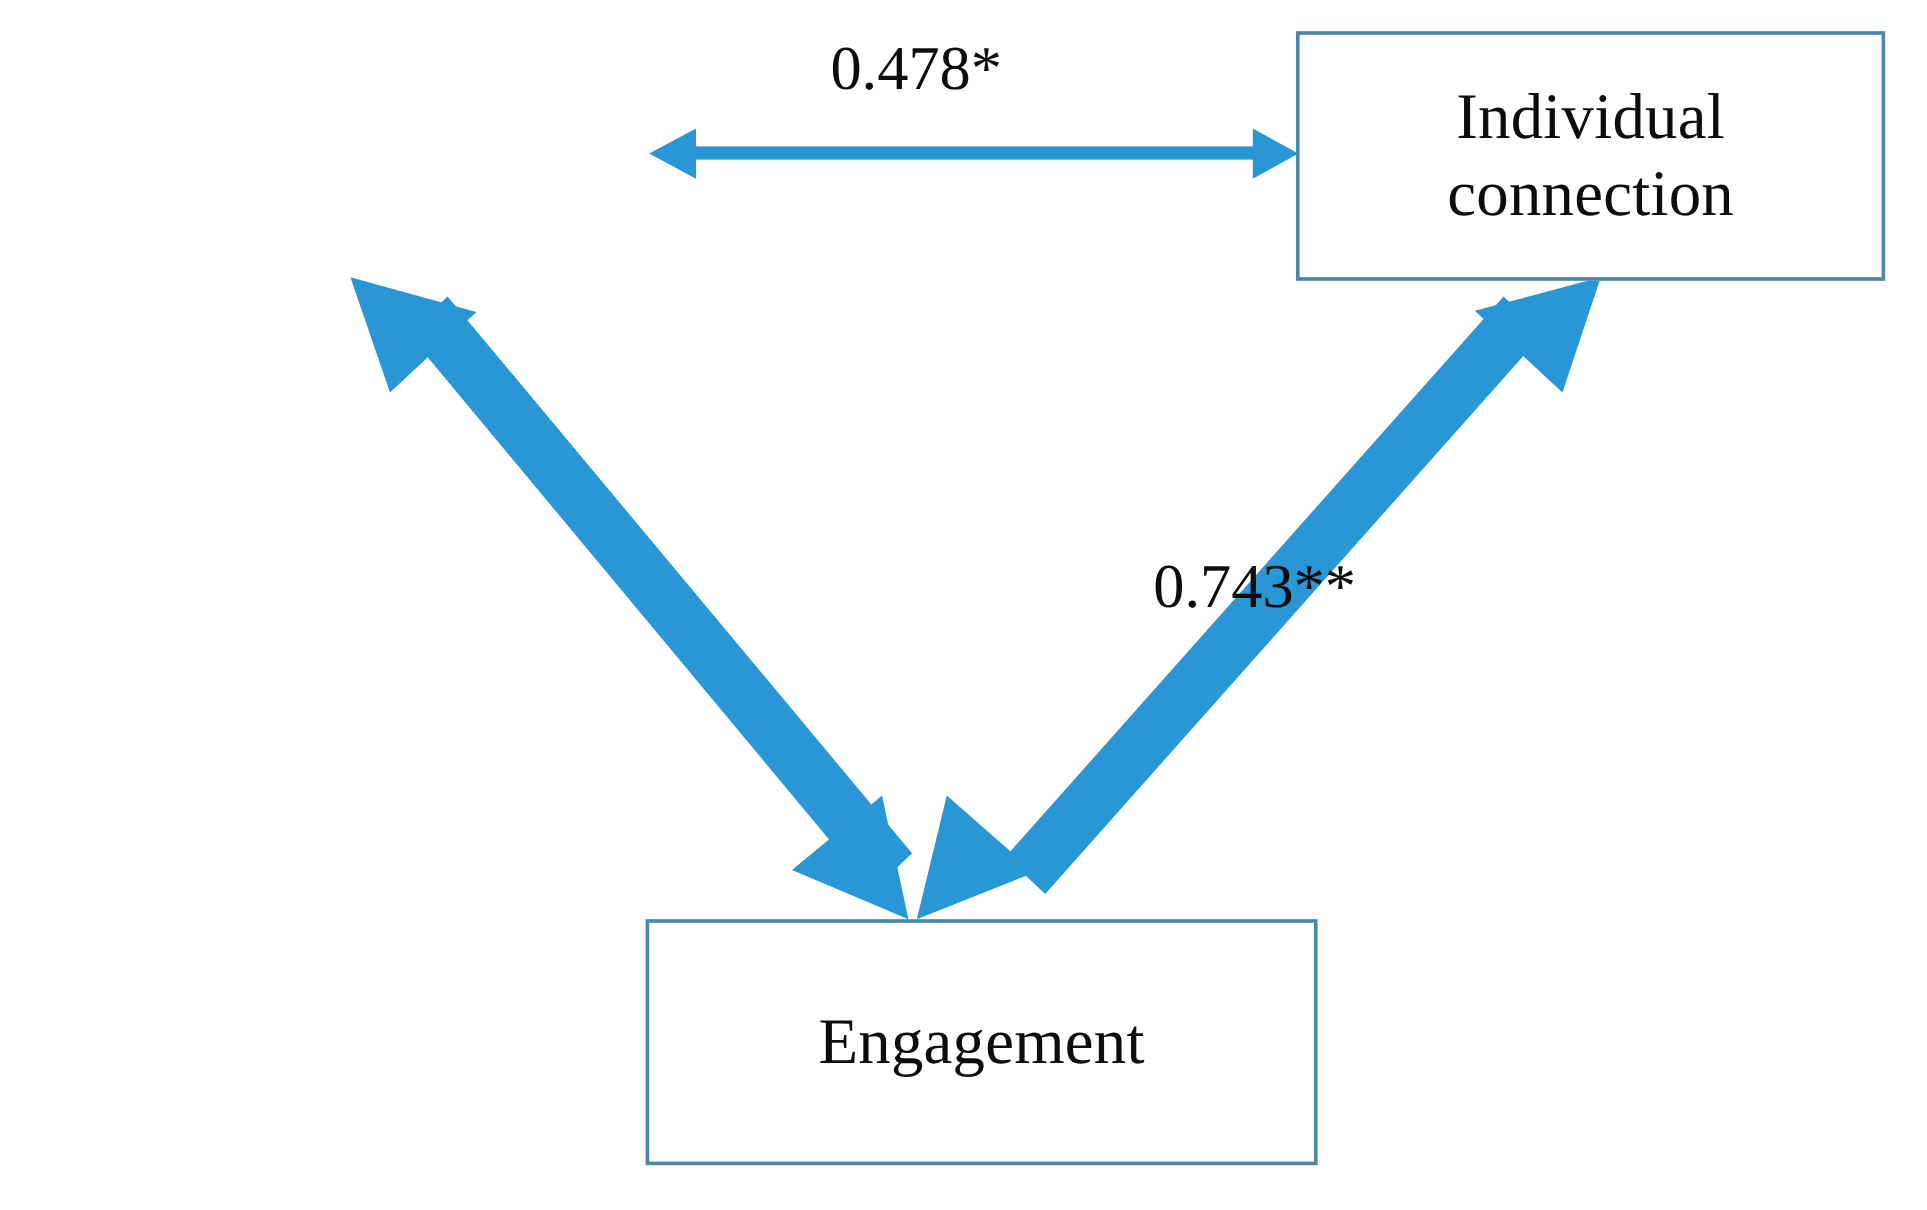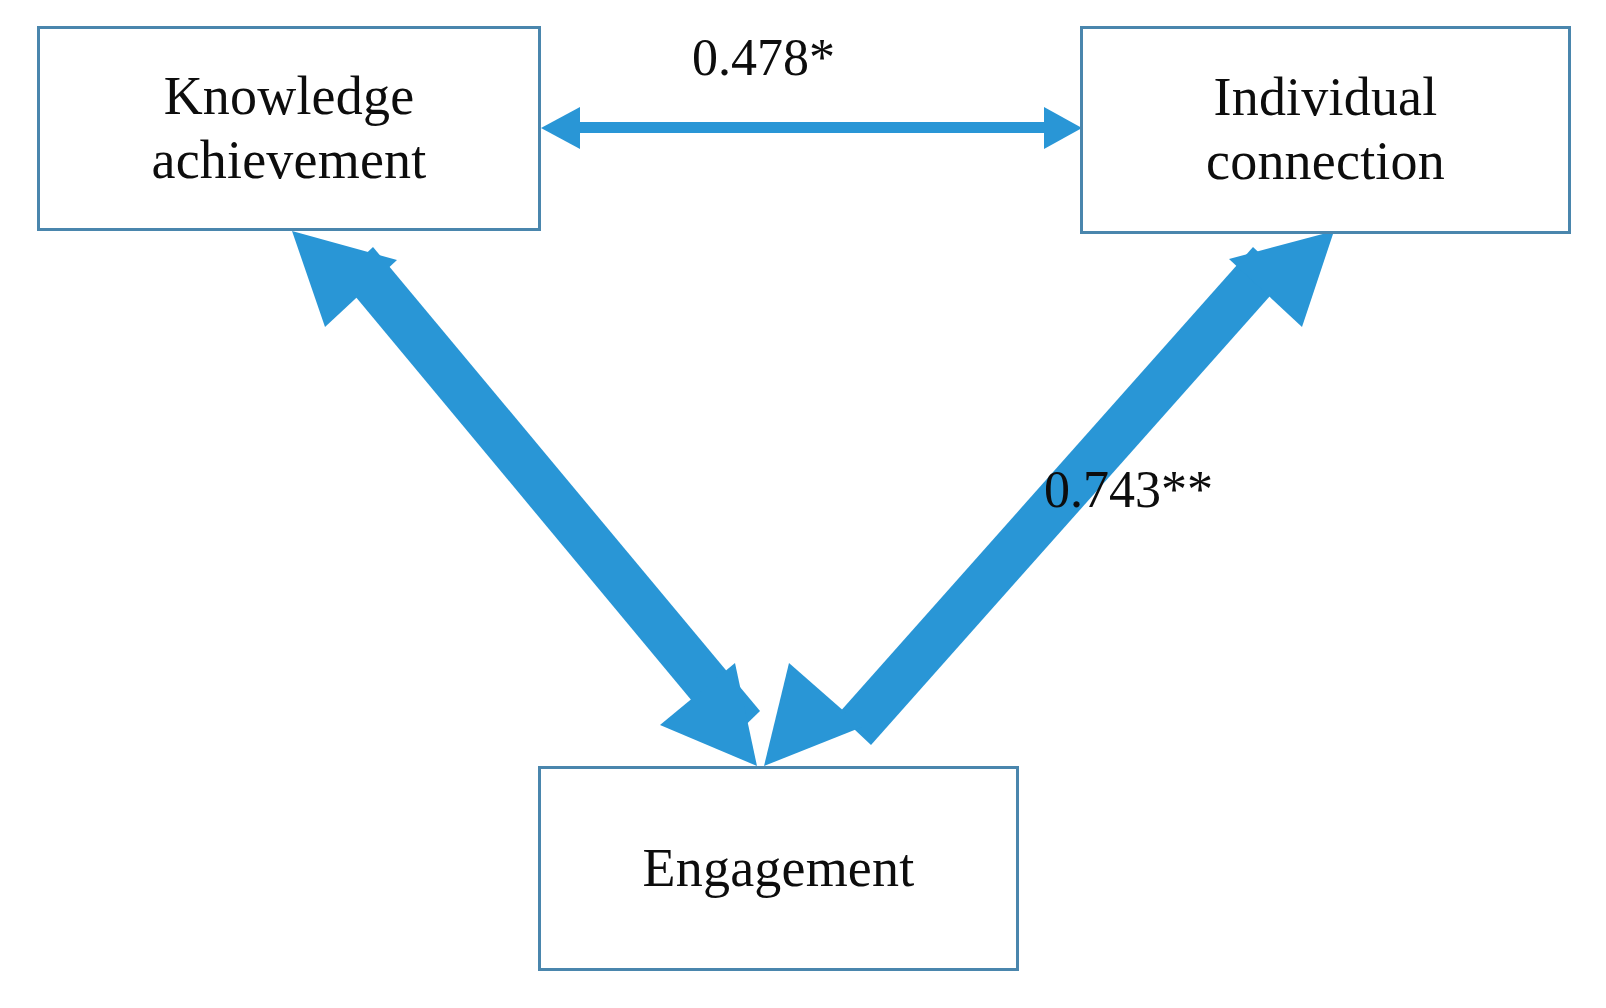--- a/index.html
+++ b/index.html
@@ -46,38 +46,38 @@
     padding: 0 8px;
     white-space: pre-line;
   }
   #node-knowledge-achievement {
     left: 37px;  top: 26px;  width: 504px;  height: 205px;
   }
   #node-individual-connection {
     left: 1080px; top: 26px;  width: 491px;  height: 208px; justify-content: center;
   }
   #node-engagement {
-    left: 538px; top: 766px; width: 481px;  height: 205px;
+    left: 538px; top: 766px; width: 560px;  height: 205px;
   }
   .edge-label {
     position: absolute;
     color: #0d0d0d;
     font-family: "Liberation Serif", "DejaVu Serif", serif;
     font-size: 52px;
     line-height: 1;
     white-space: nowrap;
   }
   #label-knowledge-connection {
     left: 692px; top: 32px;
   }
   #label-engagement-knowledge {
     left: 283px; top: 466px;
   }
   #label-engagement-connection {
-    left: 1044px; top: 464px;
+    left: 961px; top: 464px;
   }
 </style>
 </head>
 <body>
 
 <div id="diagram-root">
 
   <svg id="edge-layer" viewBox="0 0 1606 1008" width="1606" height="1008" xmlns="http://www.w3.org/2000/svg">
 
     <g>
@@ -102,24 +102,20 @@
 
       <polygon points="1286,278 1253,247 838,714 871,745" fill="#2996d6"></polygon>
 
       <polygon points="1334,231 1229,259 1302,327" fill="#2996d6"></polygon>
 
       <polygon points="764,766 862,727 789,663" fill="#2996d6"></polygon>
     </g>
 
   </svg>
 
-  <div class="node-box" id="node-knowledge-achievement">
-    <span class="node-label">Knowledge
-achievement</span>
-  </div>
 
   <div class="node-box" id="node-individual-connection">
     <span class="node-label">Individual
 connection</span>
   </div>
 
   <div class="node-box" id="node-engagement">
     <span class="node-label">Engagement</span>
   </div>
 

